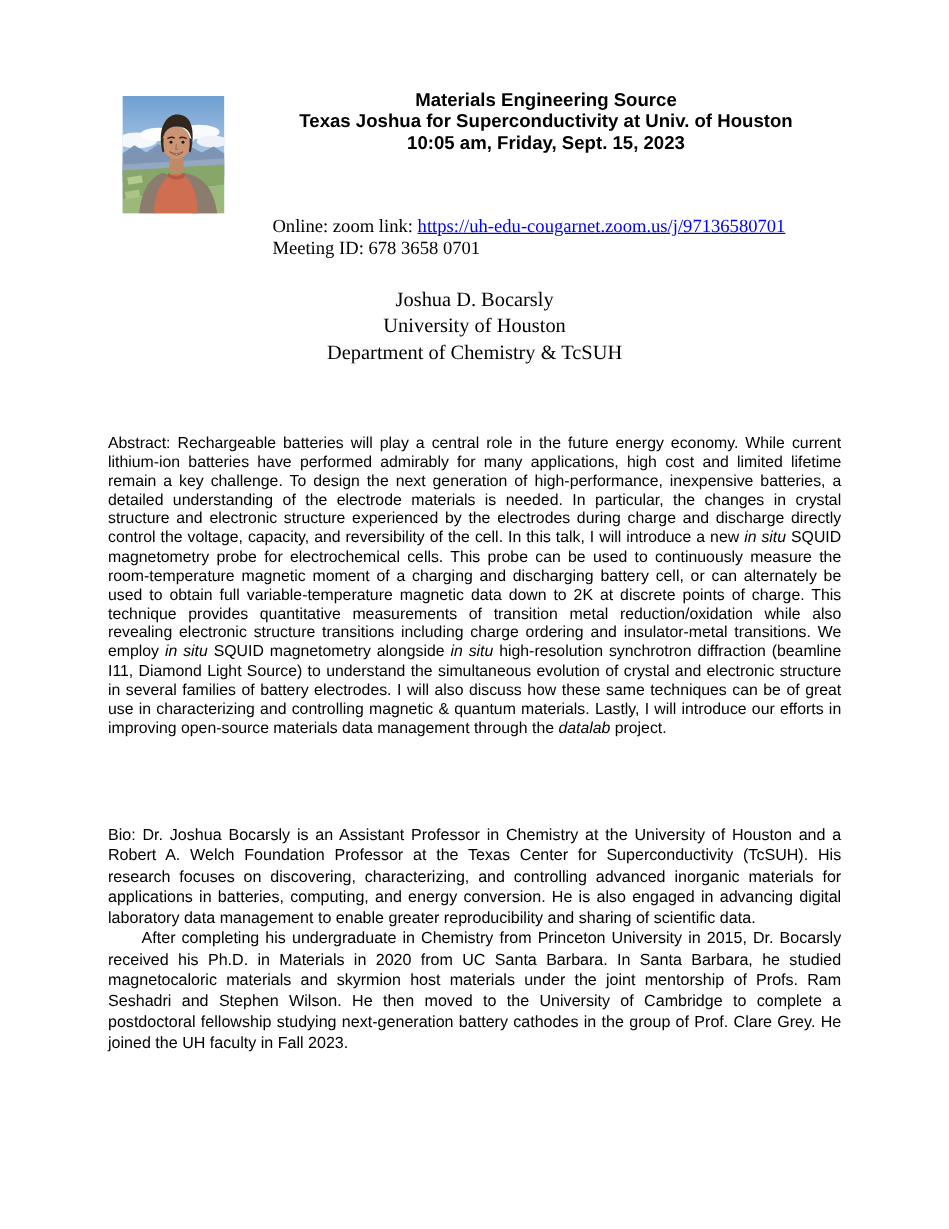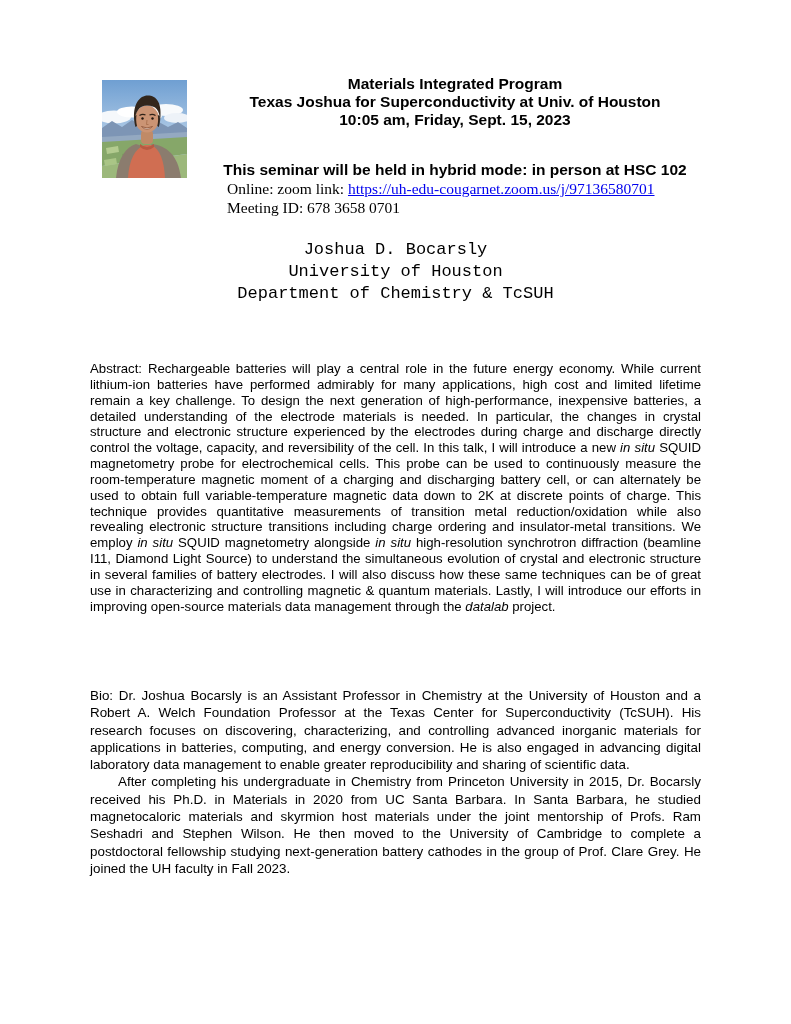--- a/index.html
+++ b/index.html
@@ -45,21 +45,21 @@
   .title-block {
     position: absolute; left: 90px; top: 236px; width: 611px;
     text-align: center;
   }
   .talk-title {
     margin: 0;
     font-size: 17.5px; line-height: 20px; font-weight: 700;
     color: var(--accent, #e9684f);
   }
   .serif-line {
-    font-family: Liberation Mono, monospace;
+    font-family: Liberation Serif, serif;
     font-size: 17px; line-height: 22px; font-weight: 400;
   }
   .serif-line.speaker { margin-top: 3px; }
 
   .abstract {
     position: absolute; left: 90px; top: 361px; width: 611px;
     margin: 0;
     font-size: 13.2px; line-height: 15.85px;
     text-align: justify;
   }
@@ -127,26 +127,25 @@
       <circle cx="40.5" cy="38.5" r="1.2" fill="#20160f"></circle>
       <circle cx="50.5" cy="38.5" r="1.2" fill="#20160f"></circle>
 
       <path d="M45 40 L44.5 44.5 L46.5 44.5" stroke="#a9714f" stroke-width="0.9" fill="none"></path>
 
       <path d="M39.5 46.5 Q45 52 50.5 46.5 Q45 49.5 39.5 46.5 Z" fill="#fdf6ee" stroke="#8a4f34" stroke-width="0.8"></path>
     </svg>
   </div>
 
   <div class="header-block">
-    <div>Materials Integrated Program</div>
+    <div>Materials Engineering Source</div>
     <div>Texas Joshua for Superconductivity at Univ. of Houston</div>
     <div>10:05 am, Friday, Sept. 15, 2023</div>
   </div>
 
-  <div class="mode-line">This seminar will be held in hybrid mode: in person at HSC 102</div>
 
   <div class="online-line"><span>Online: zoom link: </span><a class="link" href="#">https://uh-edu-cougarnet.zoom.us/j/97136580701</a></div>
 
   <div class="meeting-line">Meeting ID: 678 3658 0701</div>
 
   <div class="title-block">
     <div class="serif-line speaker">Joshua D. Bocarsly</div>
     <div class="serif-line">University of Houston</div>
     <div class="serif-line">Department of Chemistry &amp; TcSUH</div>
   </div>

